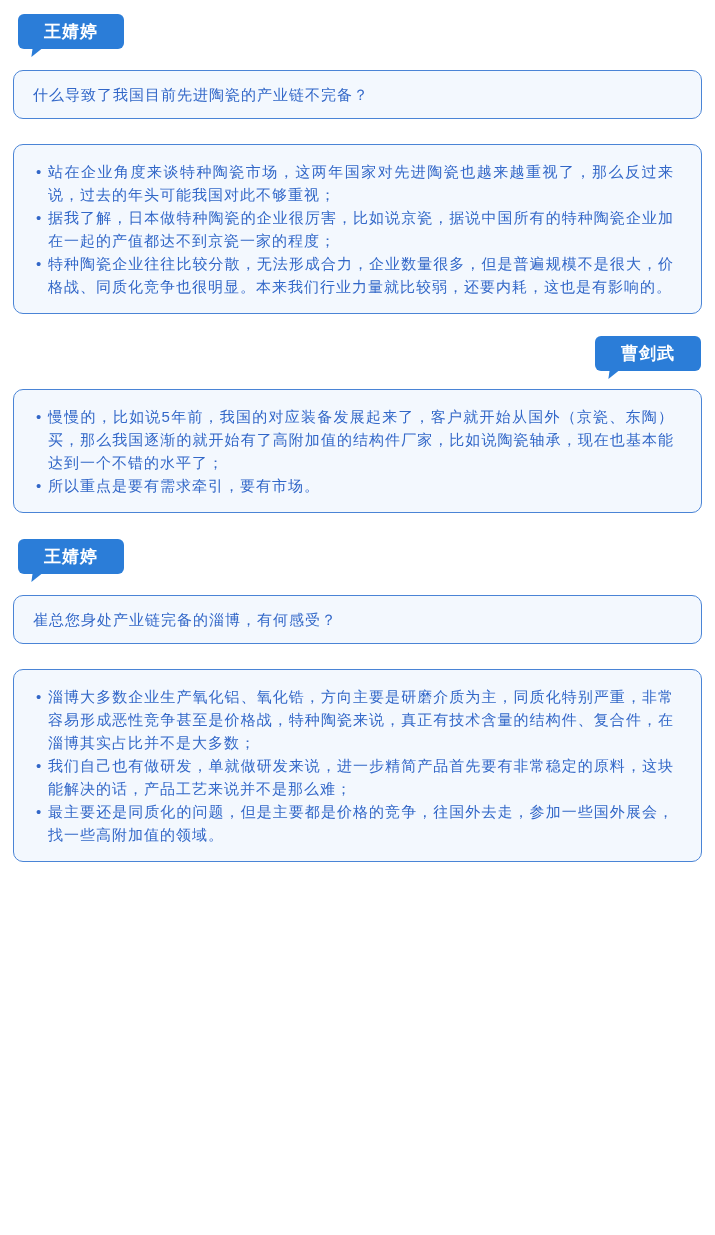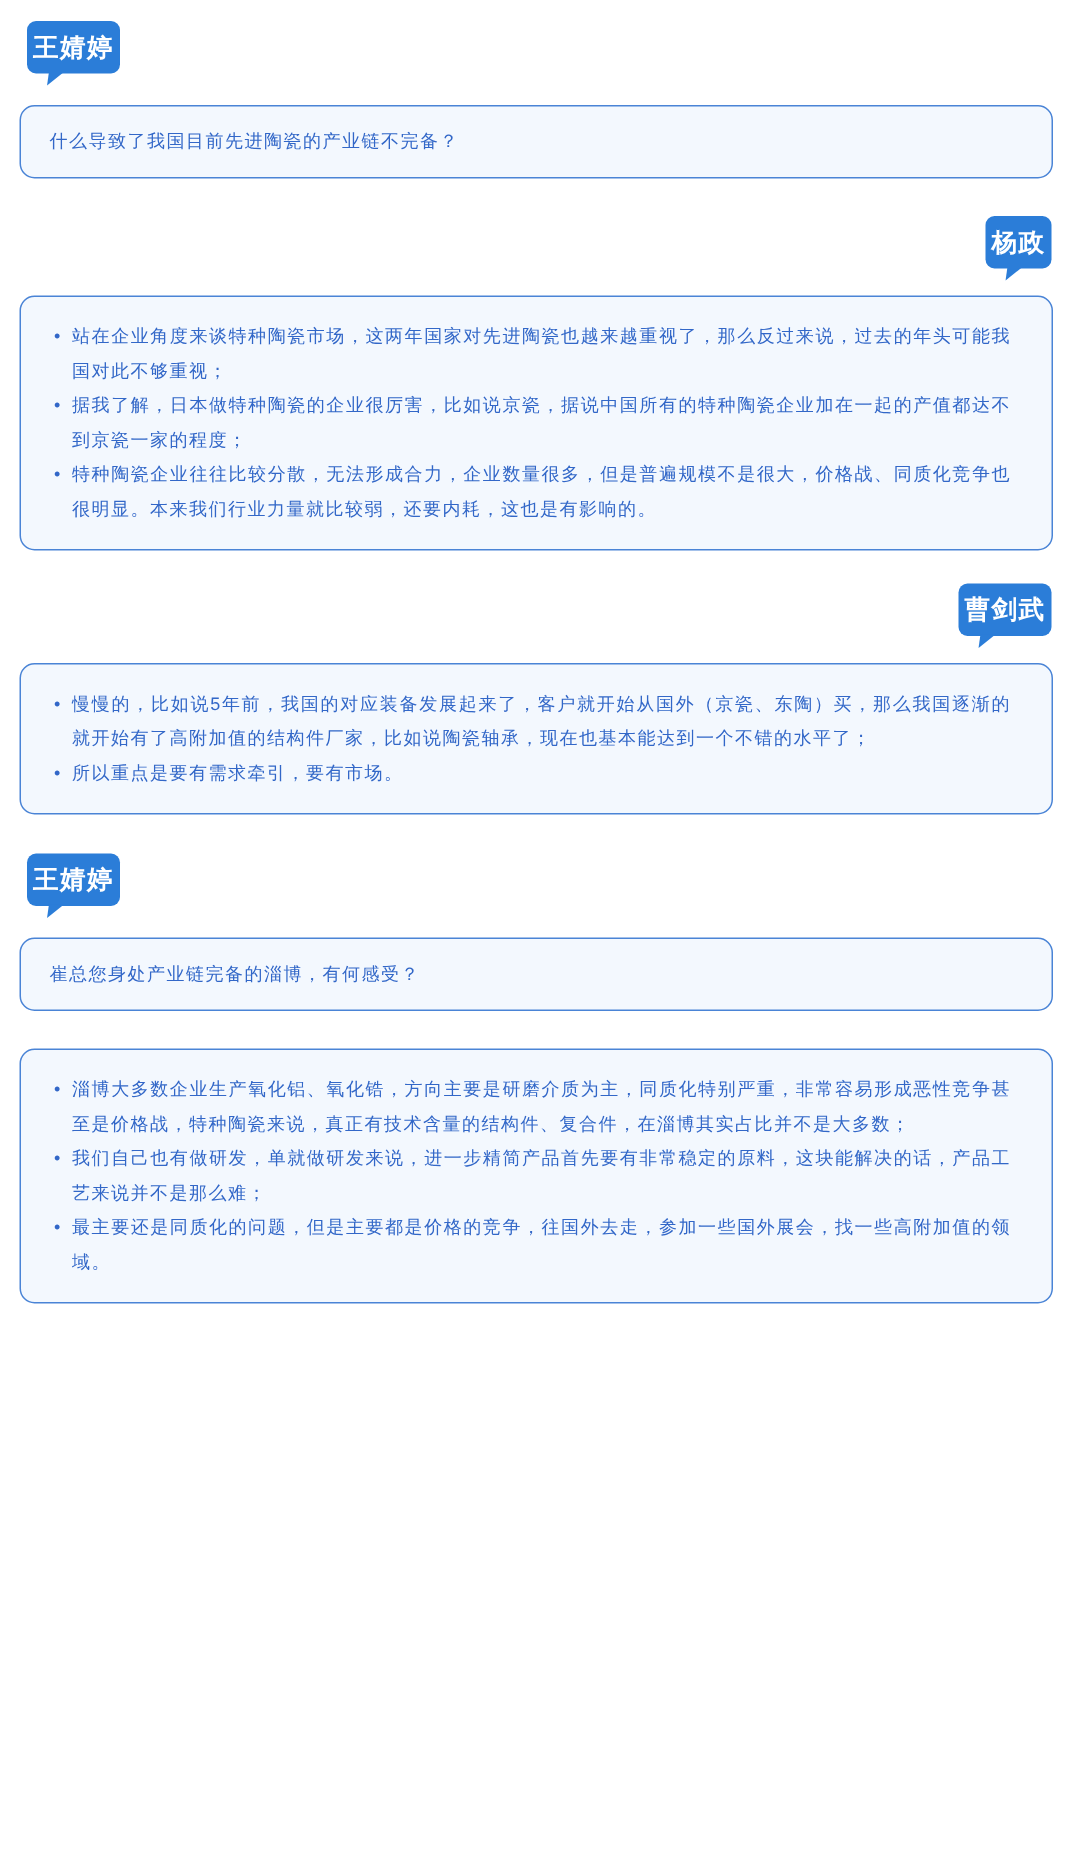--- a/index.html
+++ b/index.html
@@ -23,41 +23,41 @@
   .badge-row.right { margin-bottom: 10px; }
   .badge-wrap { display: inline-block; }
   .badge {
     display: inline-block;
     background: #2b7dd8;
     color: #ffffff;
     font-size: 17px;
     font-weight: bold;
     letter-spacing: 1px;
     line-height: 23px;
-    padding: 6px 4px;
+    padding: 6px 26px;
     border-radius: 6px;
     white-space: nowrap;
   }
   .badge-tail {
     display: block;
     width: 0; height: 0;
     border-top: 9px solid #2b7dd8;
     border-right: 10px solid transparent;
     margin-left: 14px;
     margin-top: -1px;
     transform: skewX(-8deg);
   }
   .bubble {
     box-sizing: border-box;
     width: 689px;
     background: #f3f8fe;
     border: 1px solid #4a84d6;
     border-radius: 10px;
     color: #3267c8;
-    font-size: 12px;
+    font-size: 15px;
     line-height: 23px;
     letter-spacing: 1px;
     text-align: justify;
   }
   .bubble.question {
     padding: 12px 19px;
     margin-bottom: 25px;
   }
   .bubble.answer {
     padding: 15px 27px 15px 34px;
@@ -87,26 +87,20 @@
         <span class="badge">王婧婷</span>
         <span class="badge-tail"></span>
       </span>
     </div>
     <div class="bubble question">
       <p>什么导致了我国目前先进陶瓷的产业链不完备？</p>
     </div>
   </div>
 
   <div class="turn">
-    <div class="badge-row right">
-      <span class="badge-wrap">
-        <span class="badge">杨政</span>
-        <span class="badge-tail"></span>
-      </span>
-    </div>
     <div class="bubble answer">
       <ul>
         <li>站在企业角度来谈特种陶瓷市场，这两年国家对先进陶瓷也越来越重视了，那么反过来说，过去的年头可能我国对此不够重视；</li>
         <li>据我了解，日本做特种陶瓷的企业很厉害，比如说京瓷，据说中国所有的特种陶瓷企业加在一起的产值都达不到京瓷一家的程度；</li>
         <li>特种陶瓷企业往往比较分散，无法形成合力，企业数量很多，但是普遍规模不是很大，价格战、同质化竞争也很明显。本来我们行业力量就比较弱，还要内耗，这也是有影响的。</li>
       </ul>
     </div>
   </div>
 
   <div class="turn">

